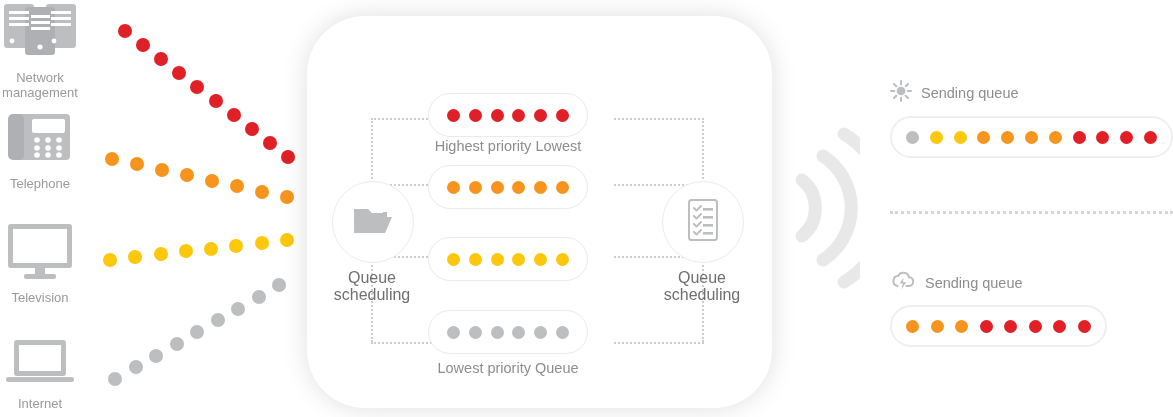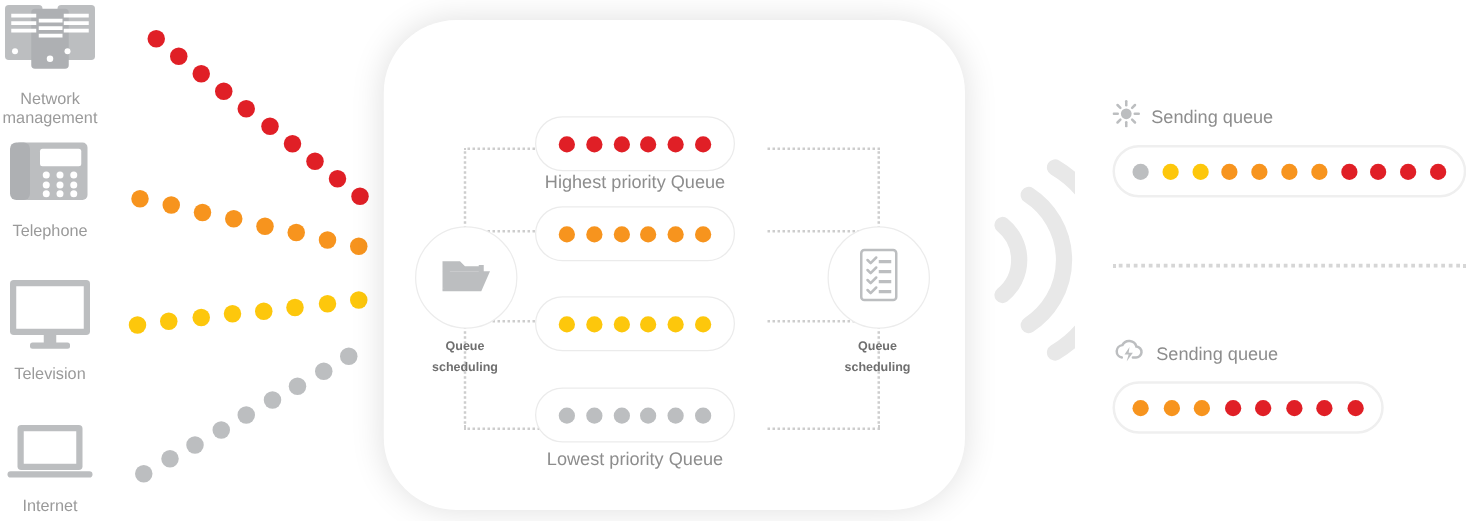--- a/index.html
+++ b/index.html
@@ -52,21 +52,21 @@
   }
 
   
   .circ{
     position:absolute;width:80px;height:80px;border-radius:50%;
     border:1.5px solid #ececec;background:#fff;
     display:flex;align-items:center;justify-content:center;
   }
   .circ-label{
     position:absolute;width:140px;text-align:center;
-    font-size:10px;font-weight:bold;color:#6f6f6f;line-height:17px;
+    font-size:16px;font-weight:normal;color:#6f6f6f;line-height:17px;
   }
 
   
   .wifi{position:absolute;left:786px;top:112px;}
 
   
   .sq-head{position:absolute;display:flex;align-items:center;gap:9px;}
   .sq-head .txt{font-size:14.5px;color:#8d8d8d;}
   .sbox{
     position:absolute;height:42px;border:2.5px solid #efefef;border-radius:21px;
@@ -213,21 +213,21 @@
 
   <div id="queues">
       <div class="qpill" style="top: 93px;">
         <span class="qdot" style="background: rgb(224, 31, 38);"></span>
         <span class="qdot" style="background: rgb(224, 31, 38);"></span>
         <span class="qdot" style="background: rgb(224, 31, 38);"></span>
         <span class="qdot" style="background: rgb(224, 31, 38);"></span>
         <span class="qdot" style="background: rgb(224, 31, 38);"></span>
         <span class="qdot" style="background: rgb(224, 31, 38);"></span>
       </div>
-      <div class="qlabel" style="top: 138px;">Highest priority Queue</div>
+      <div class="qlabel" style="top: 138px;">Highest priority Lowest</div>
       <div class="qpill" style="top: 165px;">
         <span class="qdot" style="background: rgb(247, 148, 30);"></span>
         <span class="qdot" style="background: rgb(247, 148, 30);"></span>
         <span class="qdot" style="background: rgb(247, 148, 30);"></span>
         <span class="qdot" style="background: rgb(247, 148, 30);"></span>
         <span class="qdot" style="background: rgb(247, 148, 30);"></span>
         <span class="qdot" style="background: rgb(247, 148, 30);"></span>
       </div>
       <div class="qpill" style="top: 237px;">
         <span class="qdot" style="background: rgb(253, 199, 12);"></span>

